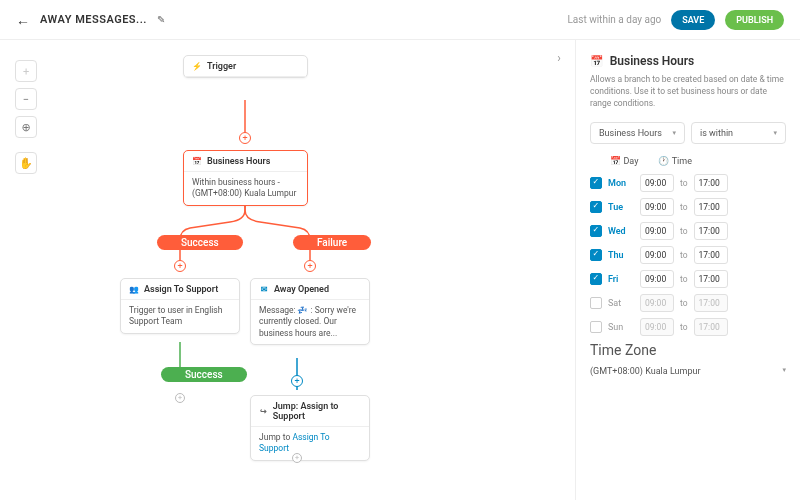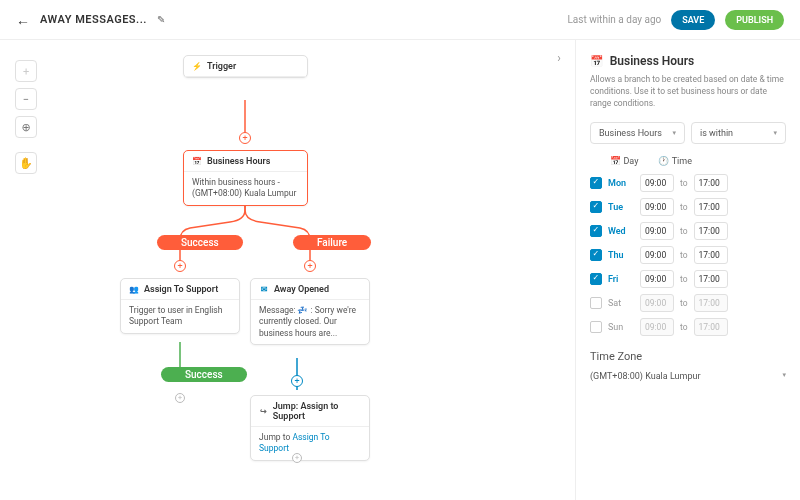--- a/index.html
+++ b/index.html
@@ -41,21 +41,21 @@
 .sched-hd{display:flex;align-items:center;gap:20px;font-size:9px;color:#555;margin-bottom:8px;padding-left:20px}
 .sched-row{display:flex;align-items:center;gap:6px;margin-bottom:6px}
 .chk{width:12px;height:12px;border:1px solid #ccc;border-radius:2px;cursor:pointer;position:relative}
 .chk.on{background:#0089c4;border-color:#0089c4}
 .chk.on::after{content:"✓";position:absolute;color:#fff;font-size:8px;left:1.5px;top:-1px}
 .day{width:26px;font-size:9px;font-weight:600;color:#0089c4}
 .day.off{color:#999;font-weight:400}
 .time-in{width:34px;padding:3px 4px;border:1px solid #e0e0e0;border-radius:3px;font-size:8.5px;text-align:left;color:#333}
 .time-in.dis{color:#bbb;background:#fafafa}
 .to{font-size:8.5px;color:#999}
-.tz-lbl{font-size:11px;color:#555;margin-top:8px;margin-bottom:4px}
+.tz-lbl{font-size:14px;color:#555;margin-bottom:4px}
 .tz-sel{display:flex;justify-content:space-between;font-size:9px;color:#555;padding:4px 0;cursor:pointer}
 .del-wrap{margin-top:auto;padding-top:10px}
 .btn-del{background:#ff5d3a;color:#fff;padding:5px 12px;border-radius:12px;font-size:9px;border:none;cursor:pointer}
 .link{color:#0089c4}
 </style>
 </head>
 <body>
 
 <div class="header">
   <span class="back-arrow">←</span>

